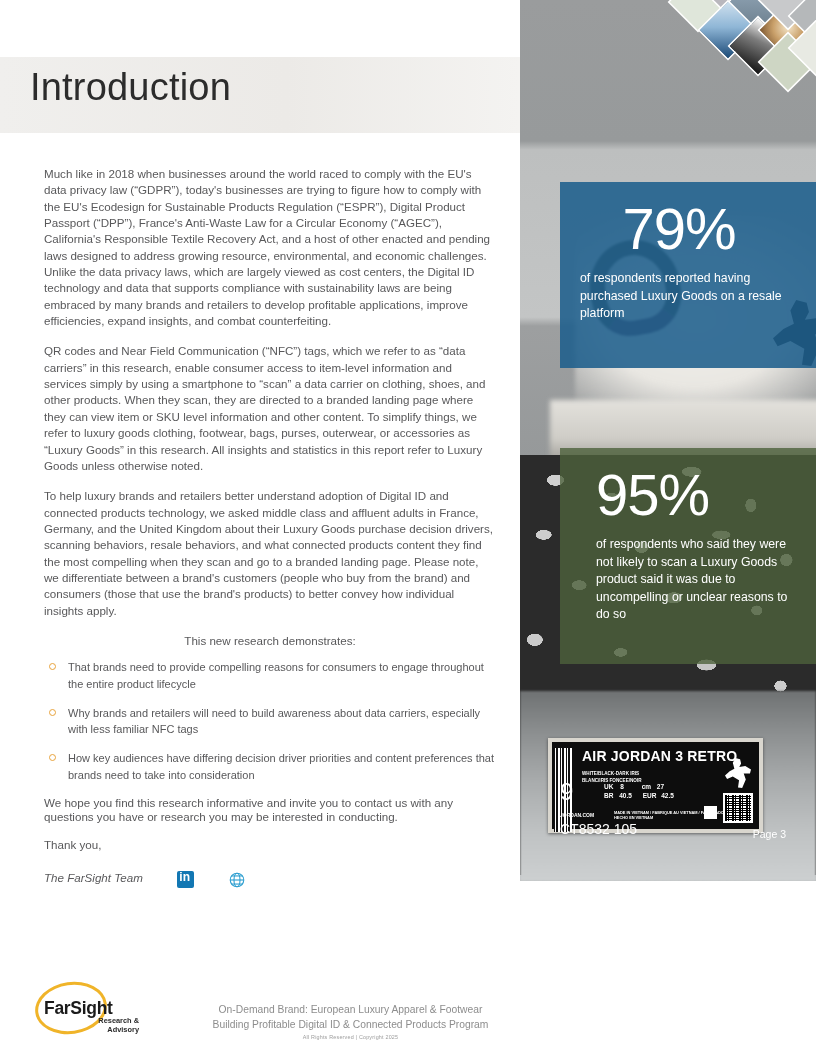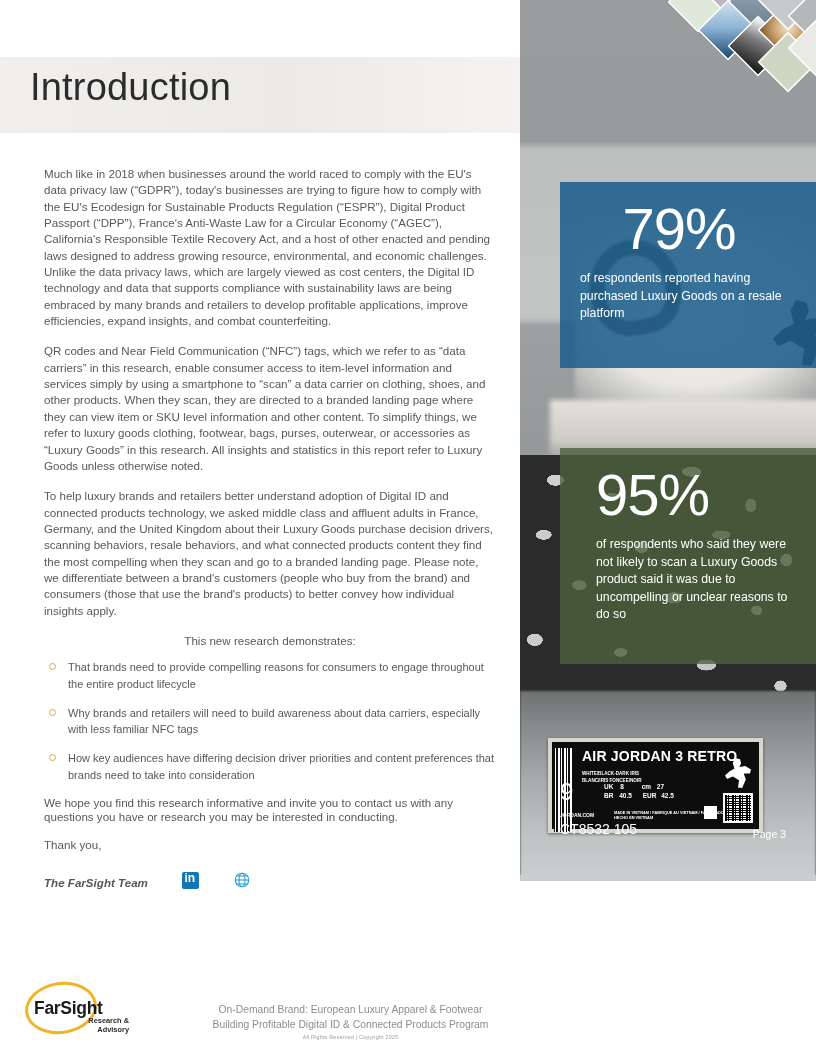--- a/index.html
+++ b/index.html
@@ -112,21 +112,21 @@
   .bullets li {
     position:relative; padding-left:24px; margin-bottom:13px;
     font-size:11px; line-height:16.3px; color:#58585a;
   }
   .bullets li .dot {
     position:absolute; left:5px; top:4px;
     width:7px; height:7px; border:1.6px solid #e8a33d; border-radius:50%;
   }
   .closing { font-size:11.6px; line-height:14px; color:#58585a; margin-bottom:14px; }
   .thanks { font-size:11.6px; color:#58585a; margin-bottom:20px; }
-  .sig-row { display:flex; align-items:flex-end; gap:34px;font-weight:bold; }
+  .sig-row { display:flex; align-items:flex-start; gap:34px; }
   .sig-name { font-size:11.6px; font-style:italic; color:#58585a; }
   .li-icon {
     width:17px; height:17px; background:#1277b3; border-radius:2px;
     position:relative;
   }
   .li-icon::before{
     content:"in"; position:absolute; left:2.5px; top:-1px;
     color:#fff; font-size:12px; font-weight:700;
     font-family:"Liberation Sans", sans-serif;
   }
@@ -171,21 +171,21 @@
       linear-gradient(90deg,#000 25%,transparent 25% 50%,#000 50% 62%,transparent 62%),
       linear-gradient(0deg,#000 18%,transparent 18% 38%,#000 38% 50%,transparent 50% 70%,#000 70% 82%,transparent 82%);
     background-size:7px 7px, 7px 7px;
   }
   .bl-barcode { position:absolute; left:2px; top:6px; width:18px; height:84px;
     background:repeating-linear-gradient(90deg,#111 0 1px,#fff 1px 2px,#111 2px 4px,#fff 4px 6px); }
   .bl-recycle { position:absolute; right:42px; bottom:10px; width:13px; height:13px; background:#fff; }
 
   
   .footer { position:absolute; left:0; bottom:0; width:816px; height:96px; }
-  .logo-wrap { position:absolute; left:25px; bottom:18px; width:105px; height:58px; }
+  .logo-wrap { position:absolute; left:35px; bottom:18px; width:105px; height:58px; }
   .logo-ellipse {
     position:absolute; left:0; top:2px; width:72px; height:52px;
     border:3px solid #f0b429; border-radius:50%;
     transform:rotate(-8deg);
   }
   .logo-text {
     position:absolute; left:9px; top:18px; font-size:17.5px; font-weight:700;
     color:#1b1b1b; letter-spacing:-.3px;
   }
   .logo-sub {

